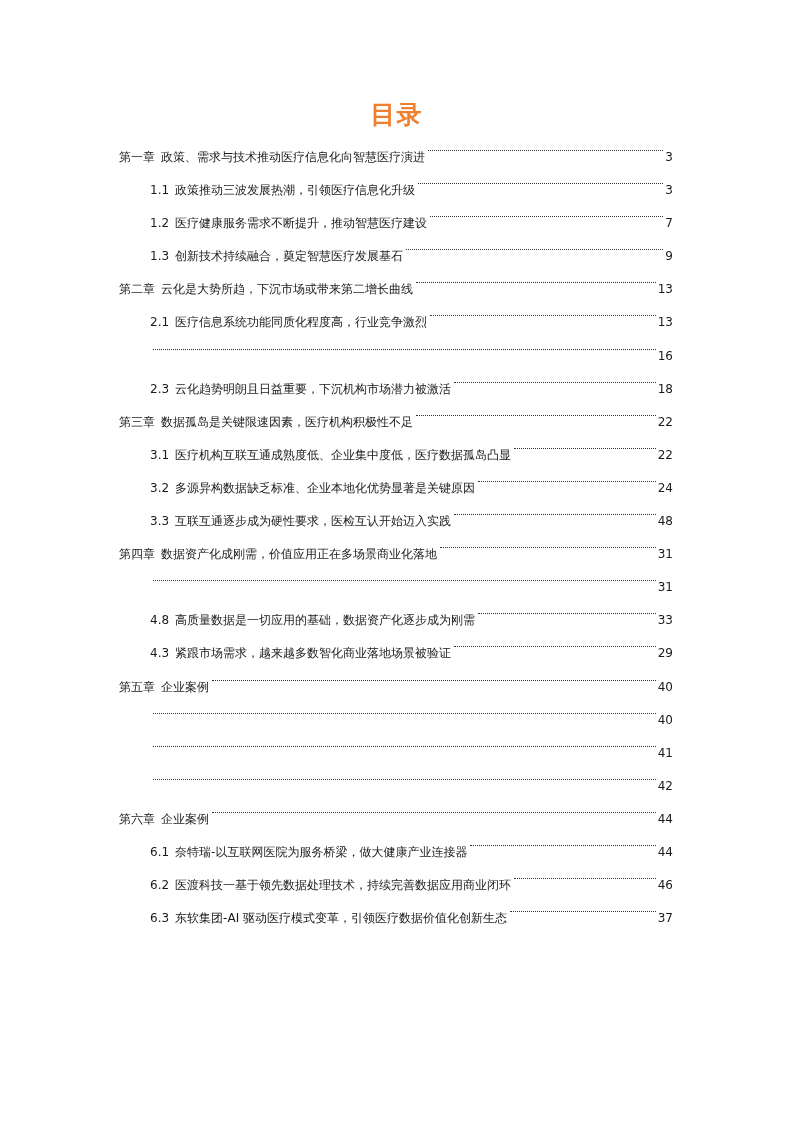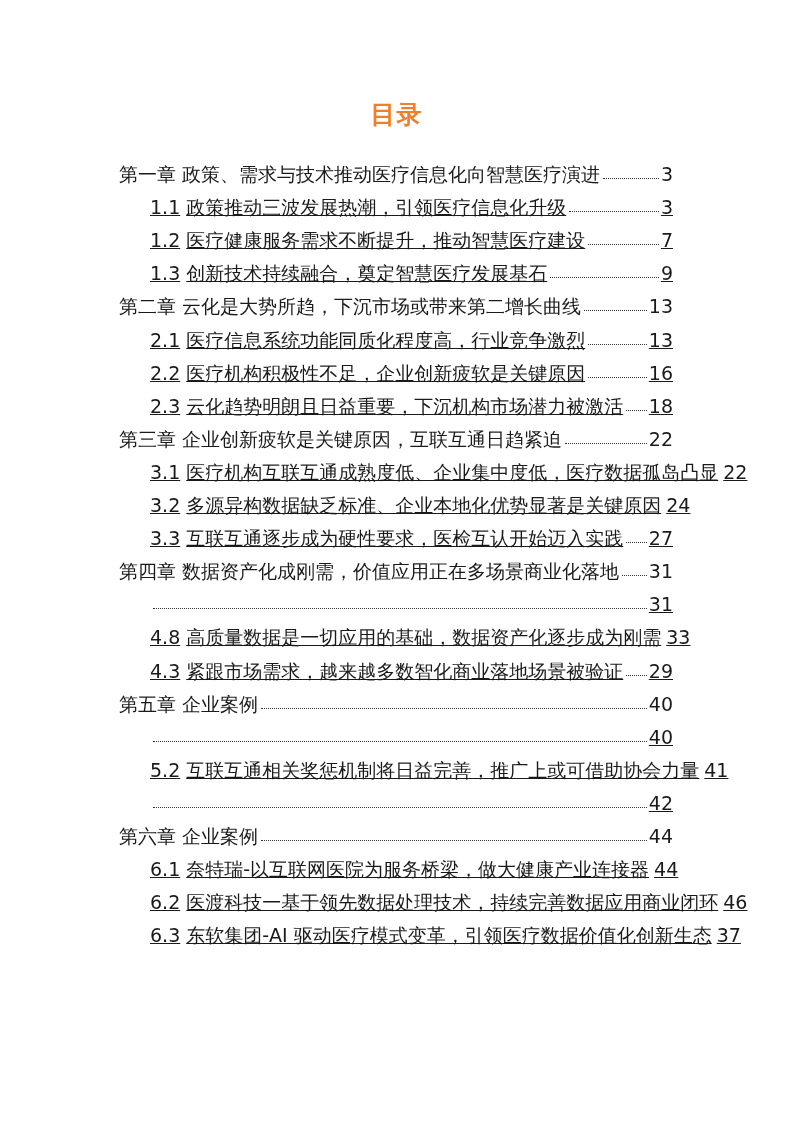--- a/index.html
+++ b/index.html
@@ -1,22 +1,22 @@
 <!DOCTYPE html>
 <html><head>
 <meta charset="utf-8">
 <style>
   html, body { margin: 0; padding: 0; background: #ffffff; }
   body { width: 793px; height: 1122px; position: relative; overflow: hidden;
          font-family: "DejaVu Sans", "Liberation Sans", sans-serif; color: #1a1a1a; }
   .title { position: absolute; top: 98px; left: 0; width: 793px; text-align: center;
            font-size: 25px; font-weight: bold; color: #ee7f2d; letter-spacing: 1px; }
   .toc { position: absolute; top: 149px; left: 119px; width: 554px; }
-  .row { display: flex; align-items: flex-end; height: 33.1px; font-size: 19px; line-height: 16px; }
-  .row.sub { padding-left: 31px; text-decoration: underline; }
+  .row { display: flex; align-items: flex-start; height: 33.1px; font-size: 12px; line-height: 16px; }
+  .row.sub { padding-left: 31px; }
   .label { white-space: nowrap; }
   .num { margin-right: 6px; }
   .leader { flex: 1; margin: 0 2px 3px 3px; border-bottom: 1.3px dotted #333; height: 1px; }
   .page { white-space: nowrap; }
 </style>
 </head>
 <body>
 
 <div class="title">目录</div>
 
@@ -45,48 +45,47 @@
       <span class="label"><span class="num">第二章</span><span>云化是大势所趋，下沉市场或带来第二增长曲线</span></span>
       <span class="leader"></span>
       <span class="page">13</span>
     </div>
     <div class="row sub">
       <span class="label"><span class="num">2.1</span><span>医疗信息系统功能同质化程度高，行业竞争激烈</span></span>
       <span class="leader"></span>
       <span class="page">13</span>
     </div>
     <div class="row sub">
-      <span class="label"><span class="num">2.2</span><span>医疗机构积极性不足，企业创新疲软是关键原因</span></span>
       <span class="leader"></span>
       <span class="page">16</span>
     </div>
     <div class="row sub">
       <span class="label"><span class="num">2.3</span><span>云化趋势明朗且日益重要，下沉机构市场潜力被激活</span></span>
       <span class="leader"></span>
       <span class="page">18</span>
     </div>
     <div class="row">
-      <span class="label"><span class="num">第三章</span><span>企业创新疲软是关键原因，互联互通日趋紧迫</span></span>
+      <span class="label"><span class="num">第三章</span><span>数据孤岛是关键限速因素，医疗机构积极性不足</span></span>
       <span class="leader"></span>
       <span class="page">22</span>
     </div>
     <div class="row sub">
       <span class="label"><span class="num">3.1</span><span>医疗机构互联互通成熟度低、企业集中度低，医疗数据孤岛凸显</span></span>
       <span class="leader"></span>
       <span class="page">22</span>
     </div>
     <div class="row sub">
       <span class="label"><span class="num">3.2</span><span>多源异构数据缺乏标准、企业本地化优势显著是关键原因</span></span>
       <span class="leader"></span>
       <span class="page">24</span>
     </div>
     <div class="row sub">
       <span class="label"><span class="num">3.3</span><span>互联互通逐步成为硬性要求，医检互认开始迈入实践</span></span>
       <span class="leader"></span>
-      <span class="page">27</span>
+      <span class="page">48</span>
     </div>
     <div class="row">
       <span class="label"><span class="num">第四章</span><span>数据资产化成刚需，价值应用正在多场景商业化落地</span></span>
       <span class="leader"></span>
       <span class="page">31</span>
     </div>
     <div class="row sub">
       <span class="leader"></span>
       <span class="page">31</span>
     </div>
@@ -103,21 +102,20 @@
     <div class="row">
       <span class="label"><span class="num">第五章</span><span>企业案例</span></span>
       <span class="leader"></span>
       <span class="page">40</span>
     </div>
     <div class="row sub">
       <span class="leader"></span>
       <span class="page">40</span>
     </div>
     <div class="row sub">
-      <span class="label"><span class="num">5.2</span><span>互联互通相关奖惩机制将日益完善，推广上或可借助协会力量</span></span>
       <span class="leader"></span>
       <span class="page">41</span>
     </div>
     <div class="row sub">
       <span class="leader"></span>
       <span class="page">42</span>
     </div>
     <div class="row">
       <span class="label"><span class="num">第六章</span><span>企业案例</span></span>
       <span class="leader"></span>

